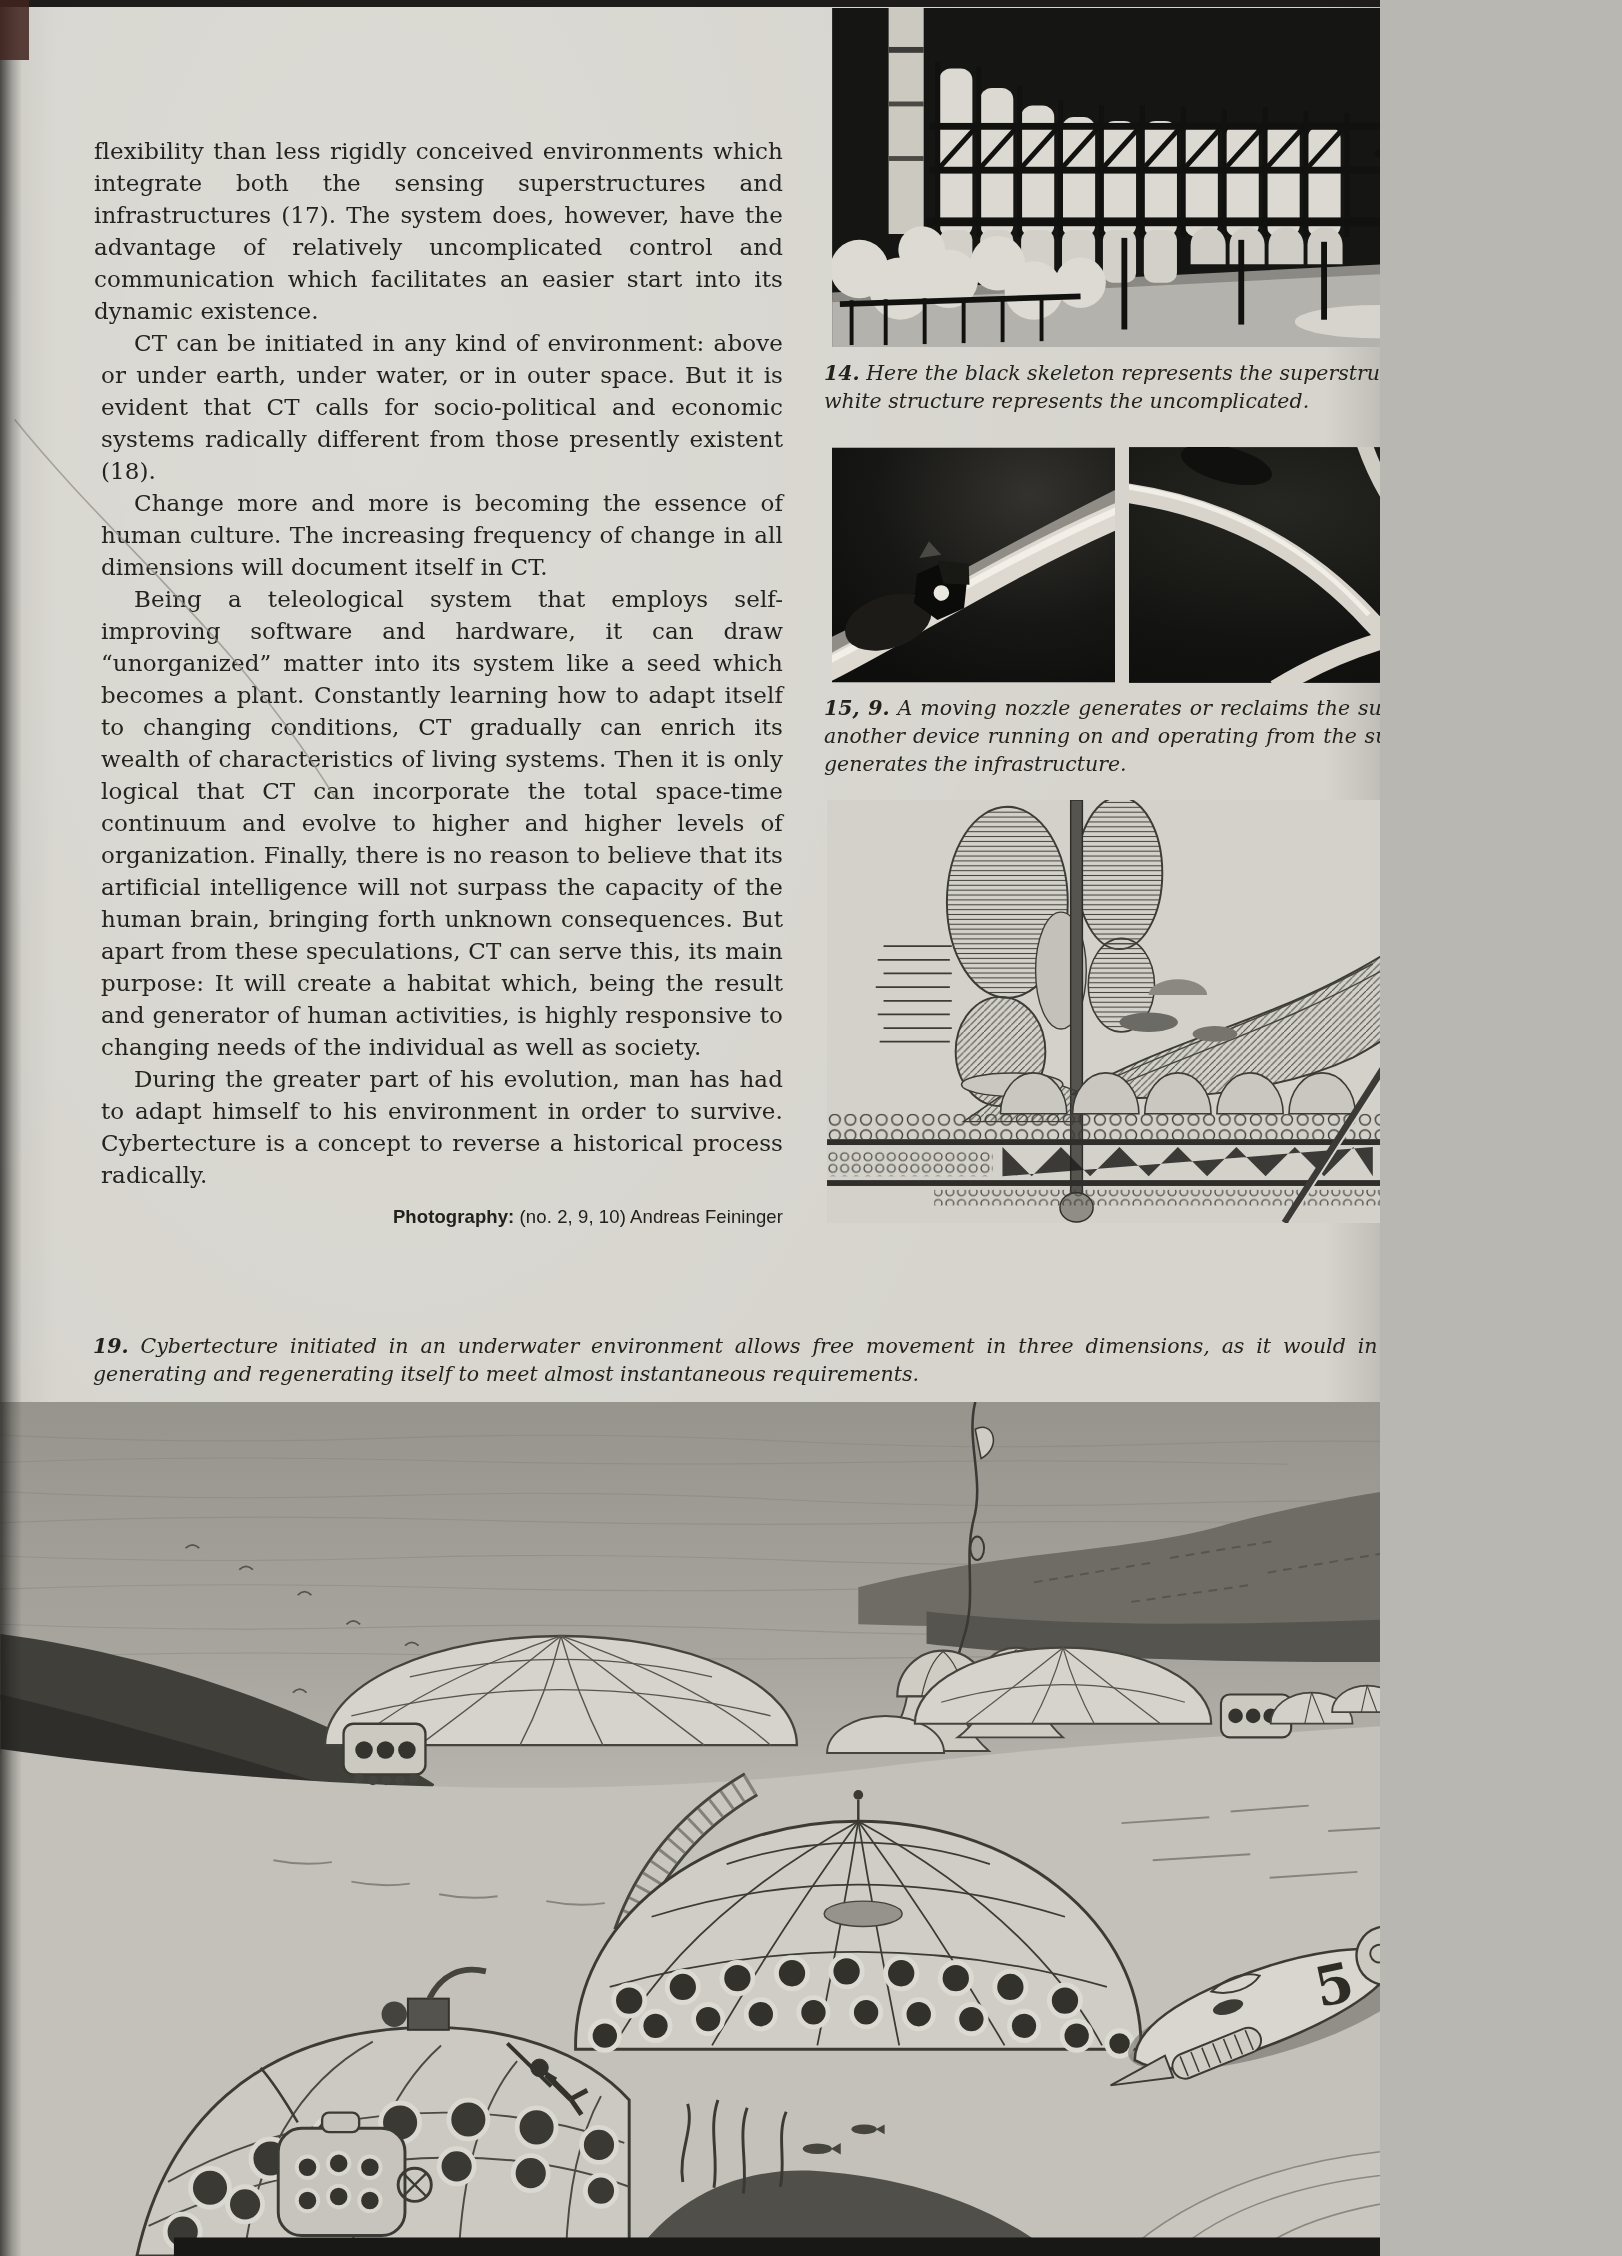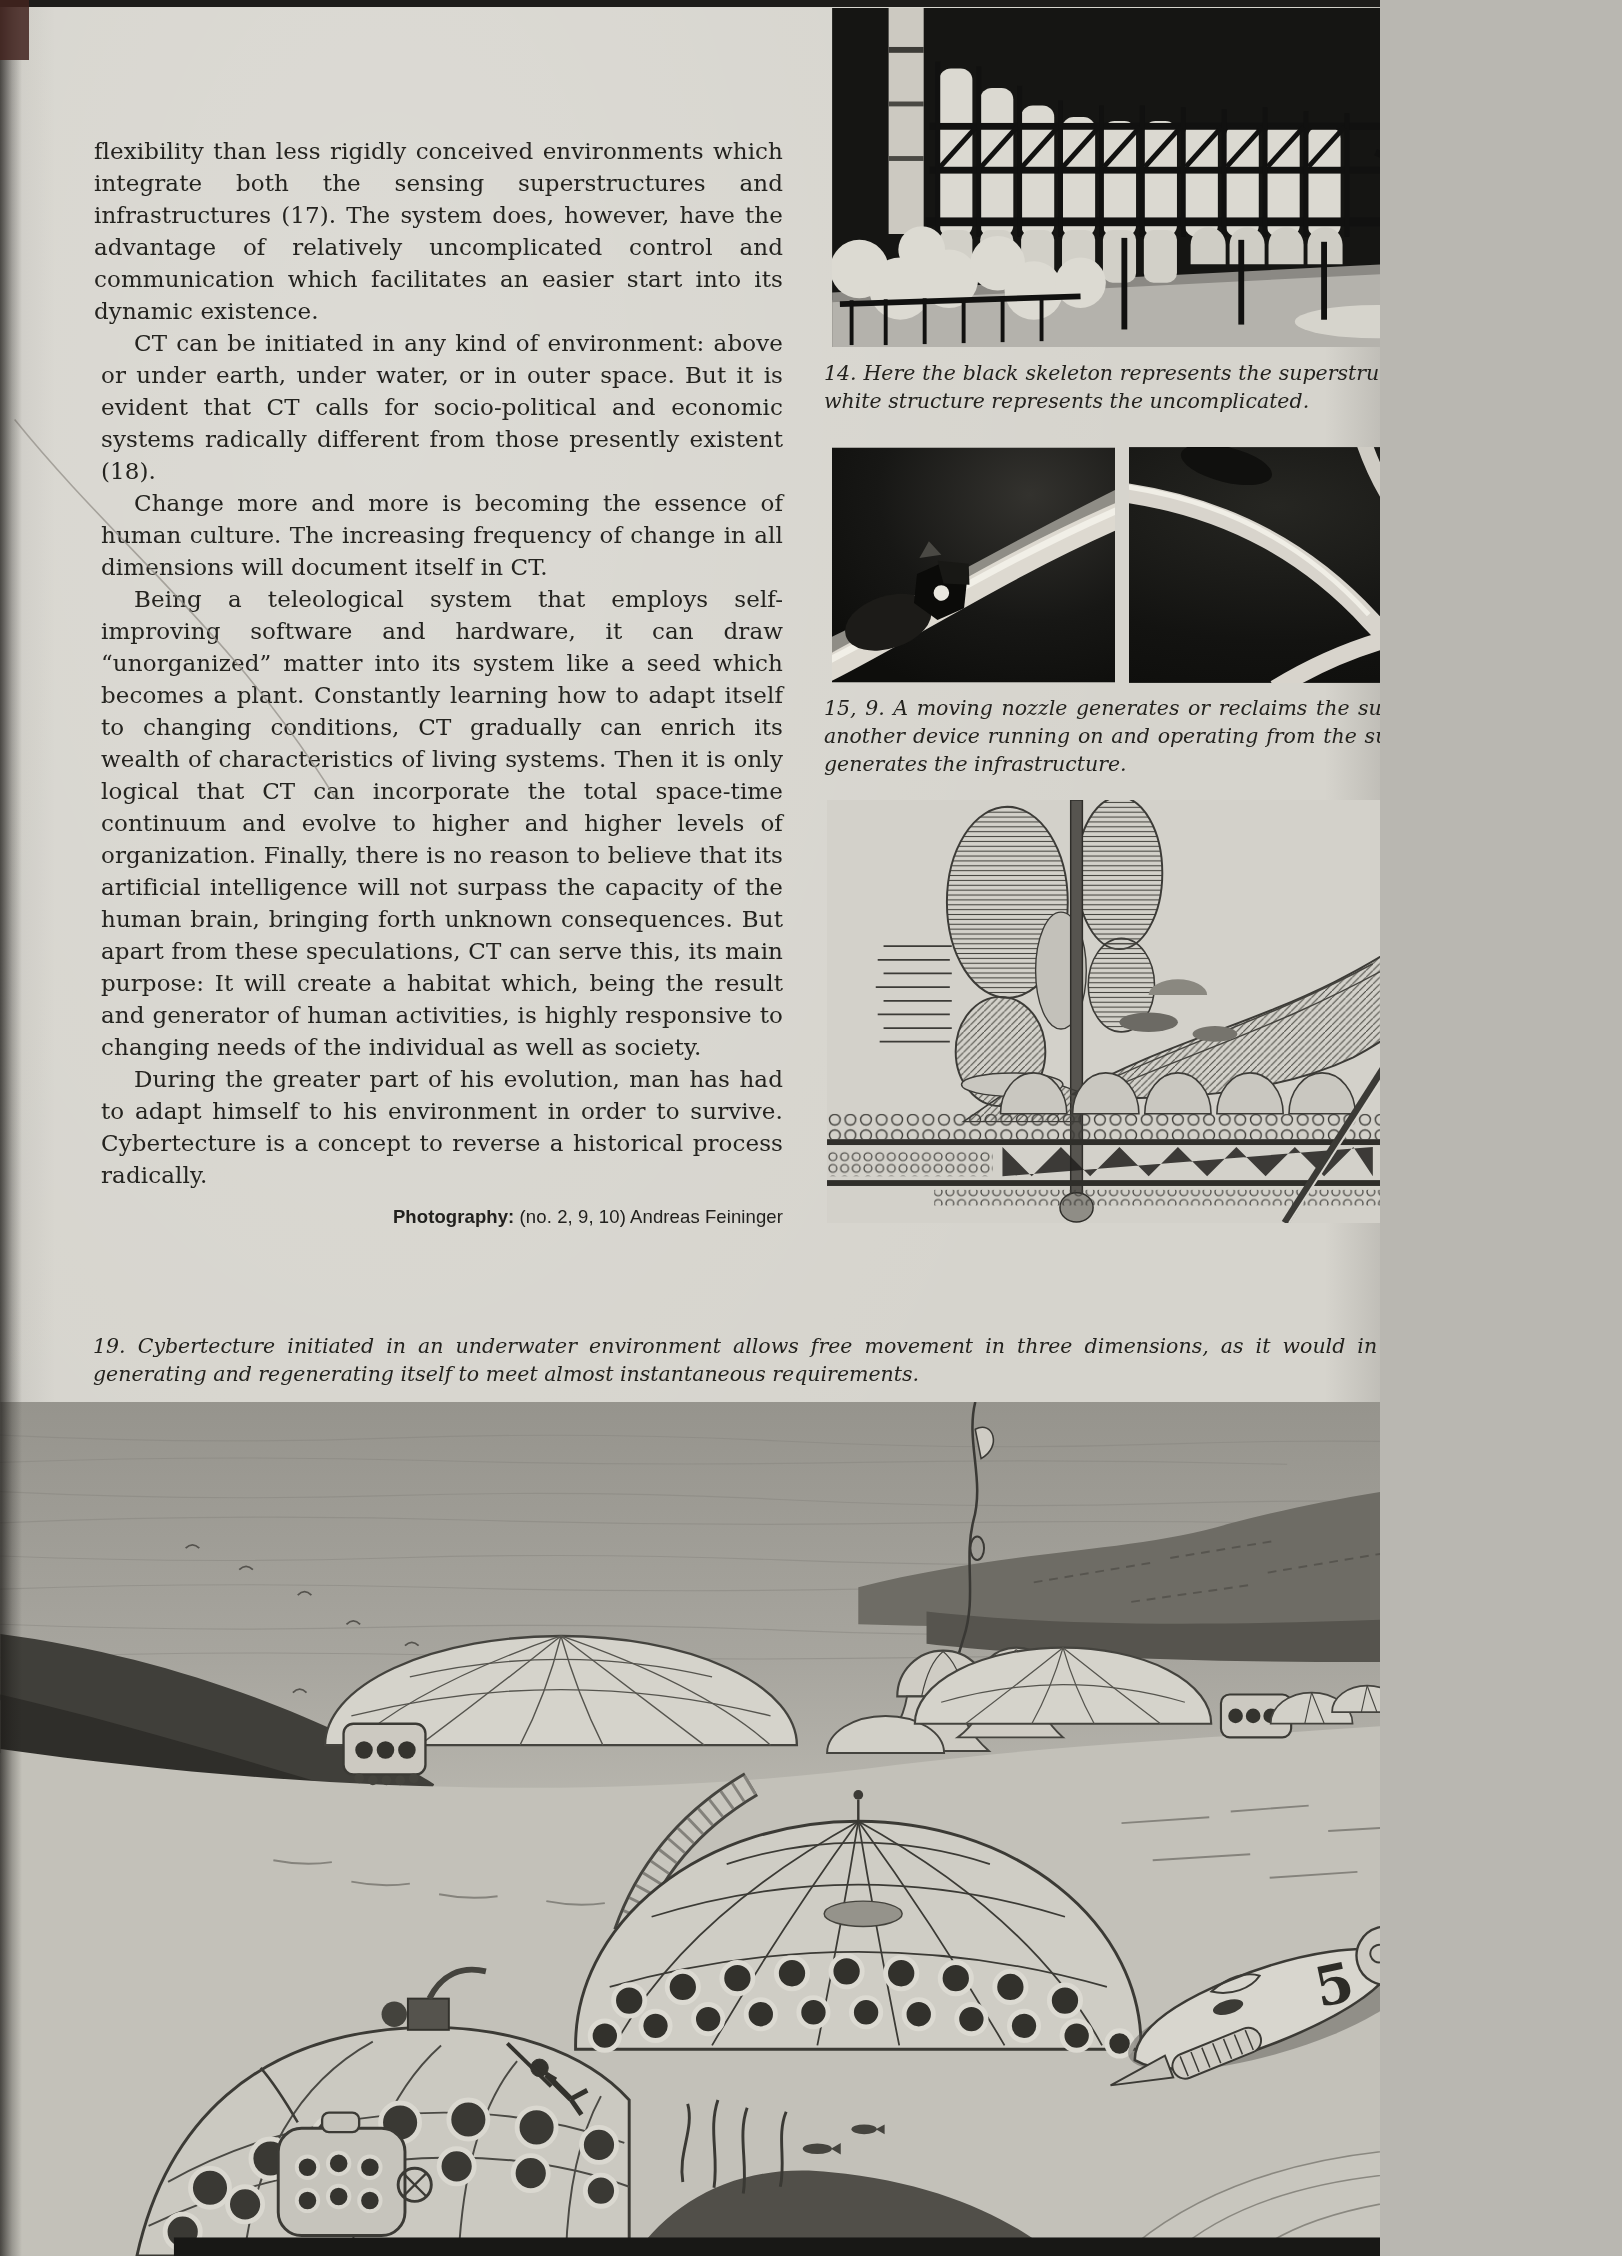--- a/index.html
+++ b/index.html
@@ -37,21 +37,21 @@
   .credit b { font-weight:bold; }
 
   .photo { position:absolute; display:block; }
   .photo svg { display:block; }
 
   .cap {
     position:absolute; width:696px;
     font-size:20.5px; line-height:28px; font-style:italic;
     color:#23221e; text-align:justify; margin:0;
   }
-  .cap .num { font-weight:normal; }
+  .cap .num { font-weight:bold; }
   .cap-wide { width:1430px; }
 
   .pen-mark { position:absolute; left:1553px; top:129px; }
   .scratch  { position:absolute; left:0px; top:390px; }
 </style>
 </head>
 <body>
 
 <div class="page">
 

